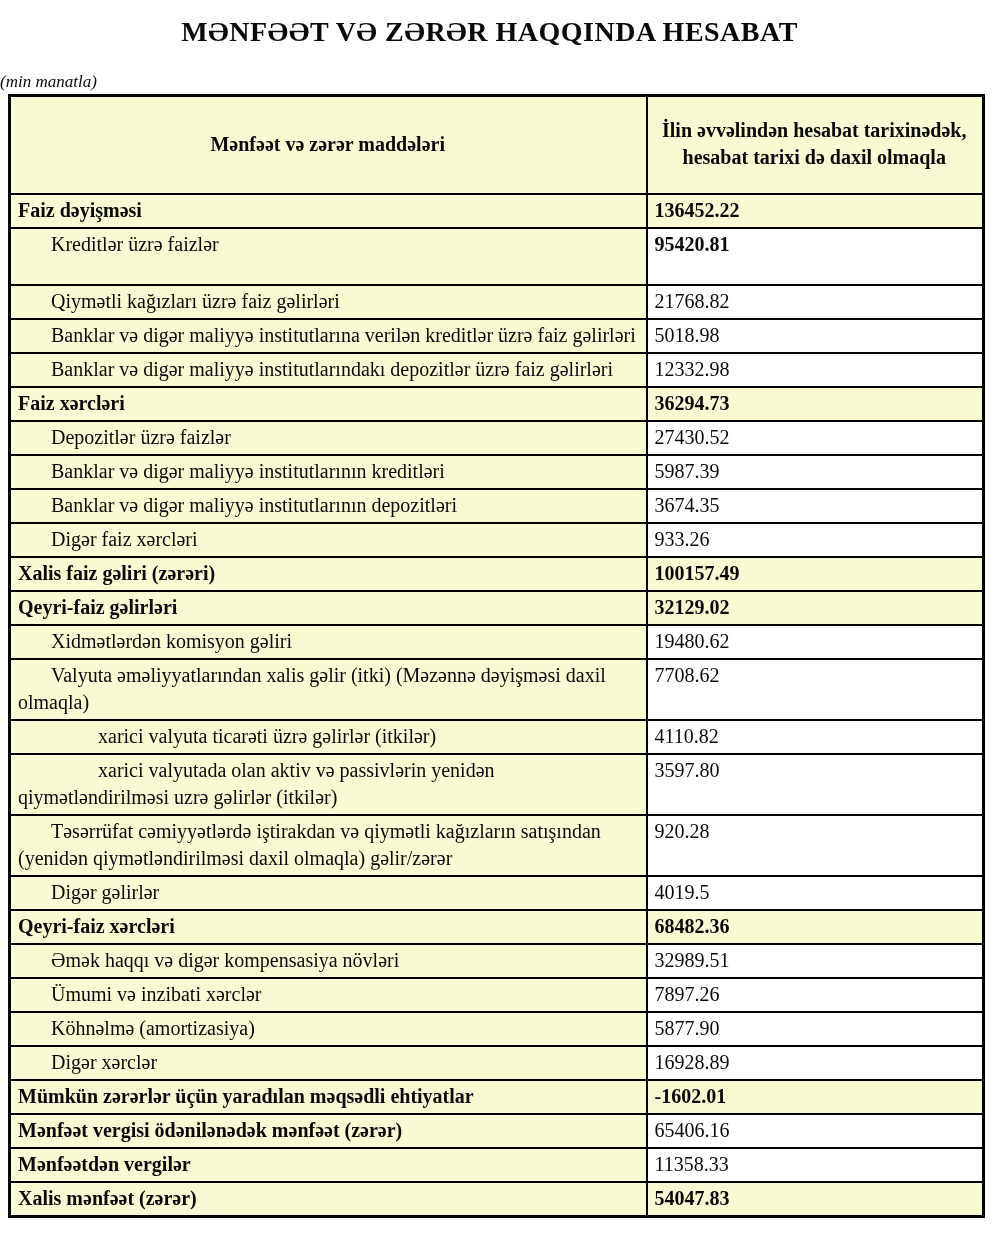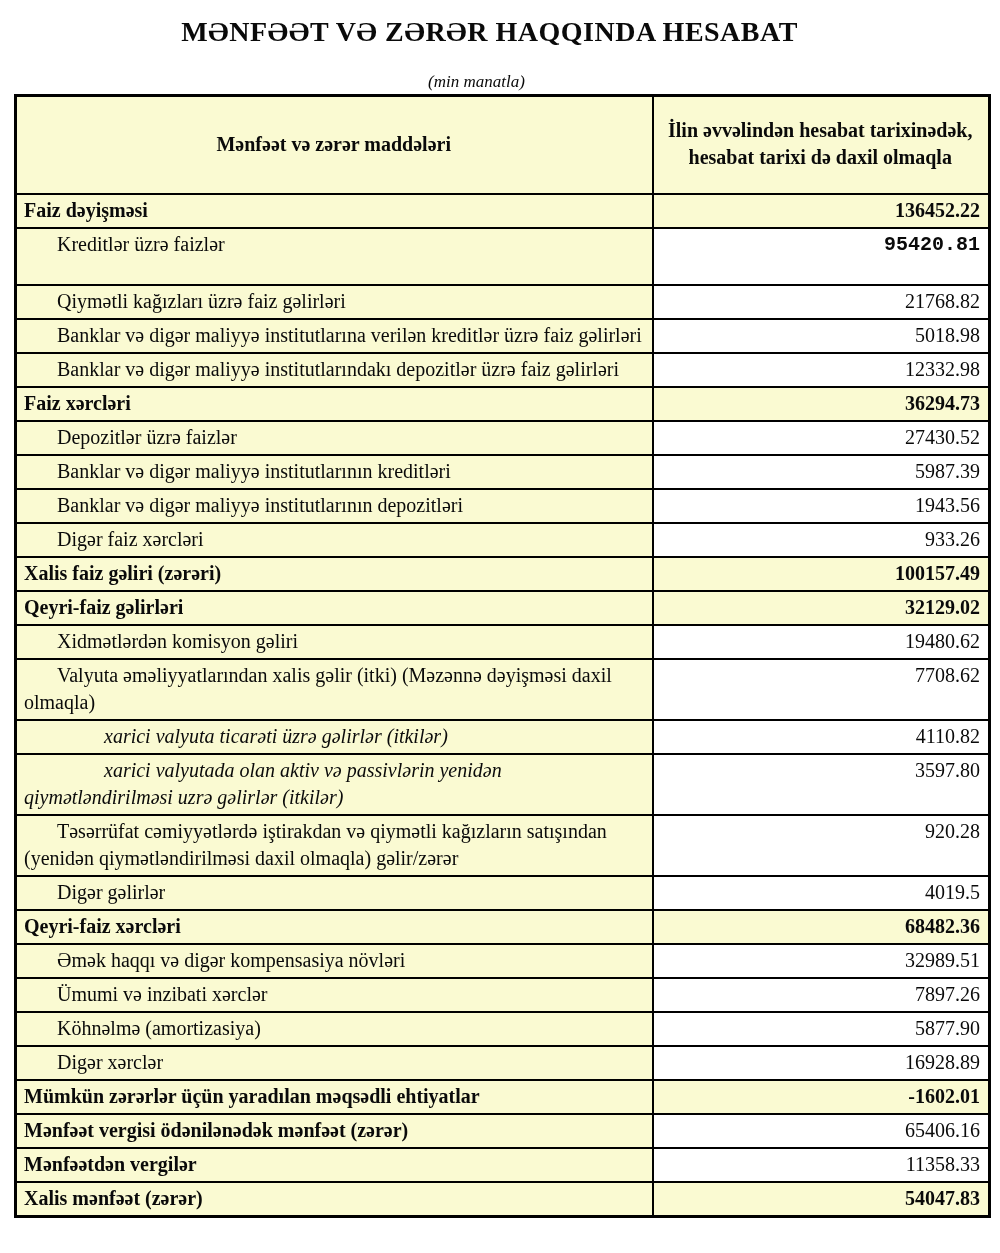--- a/index.html
+++ b/index.html
@@ -16,28 +16,28 @@
   }
   .page{width:979px;padding-top:12px;}
   .title{
     text-align:center;
     font-size:28px;
     font-weight:bold;
     letter-spacing:0.5px;
     margin:4px 0 24px 0;
   }
   .unit-note{
-    text-align:center;
+    text-align:left;
     font-style:italic;
     font-size:17px;
     margin:0 26px 2px 0;
   }
   table.pl{
     border-collapse:collapse;
-    margin-left:14px;
+    margin-left:8px;
     width:974px;
     table-layout:fixed;
   }
   table.pl th, table.pl td{
     border:2px solid var(--border);
     vertical-align:top;
     font-size:20px;
     line-height:27px;
     padding:2px 8px 3px 7px;
   }
@@ -52,29 +52,28 @@
     height:98px;
     line-height:33px;
     font-size:20px;
   }
   td.label{
     background:var(--yellow);
     text-align:left;
   }
   td.value{
     background:#ffffff;
-    text-align:right;
   }
   tr.section td.label{font-weight:bold;}
   tr.section td.value{font-weight:bold;background:var(--yellow);}
   tr.sub td.label{text-indent:33px;}
-  tr.italic td.label{font-style:italic;text-indent:80px;}
+  tr.italic td.label{text-indent:80px;}
   tr.total td.label{font-weight:bold;}
   tr.tall td{height:57px;}
-  td.vbold{font-weight:bold;font-family:Liberation Mono, monospace;}
+  td.vbold{font-weight:bold;}
 </style>
 </head>
 <body>
 
 <div class="page">
 
   <h1 class="title">MƏNFƏƏT VƏ ZƏRƏR HAQQINDA HESABAT</h1>
 
   <div class="unit-note">(min manatla)</div>
 
@@ -118,21 +117,21 @@
         <tr class="sub">
           <td class="label">Depozitlər üzrə faizlər</td>
           <td class="value">27430.52</td>
         </tr>
         <tr class="sub">
           <td class="label">Banklar və digər maliyyə institutlarının kreditləri</td>
           <td class="value">5987.39</td>
         </tr>
         <tr class="sub">
           <td class="label">Banklar və digər maliyyə institutlarının depozitləri</td>
-          <td class="value">1943.56</td>
+          <td class="value">3674.35</td>
         </tr>
         <tr class="sub">
           <td class="label">Digər faiz xərcləri</td>
           <td class="value">933.26</td>
         </tr>
         <tr class="section">
           <td class="label">Xalis faiz gəliri (zərəri)</td>
           <td class="value">100157.49</td>
         </tr>
         <tr class="section">

